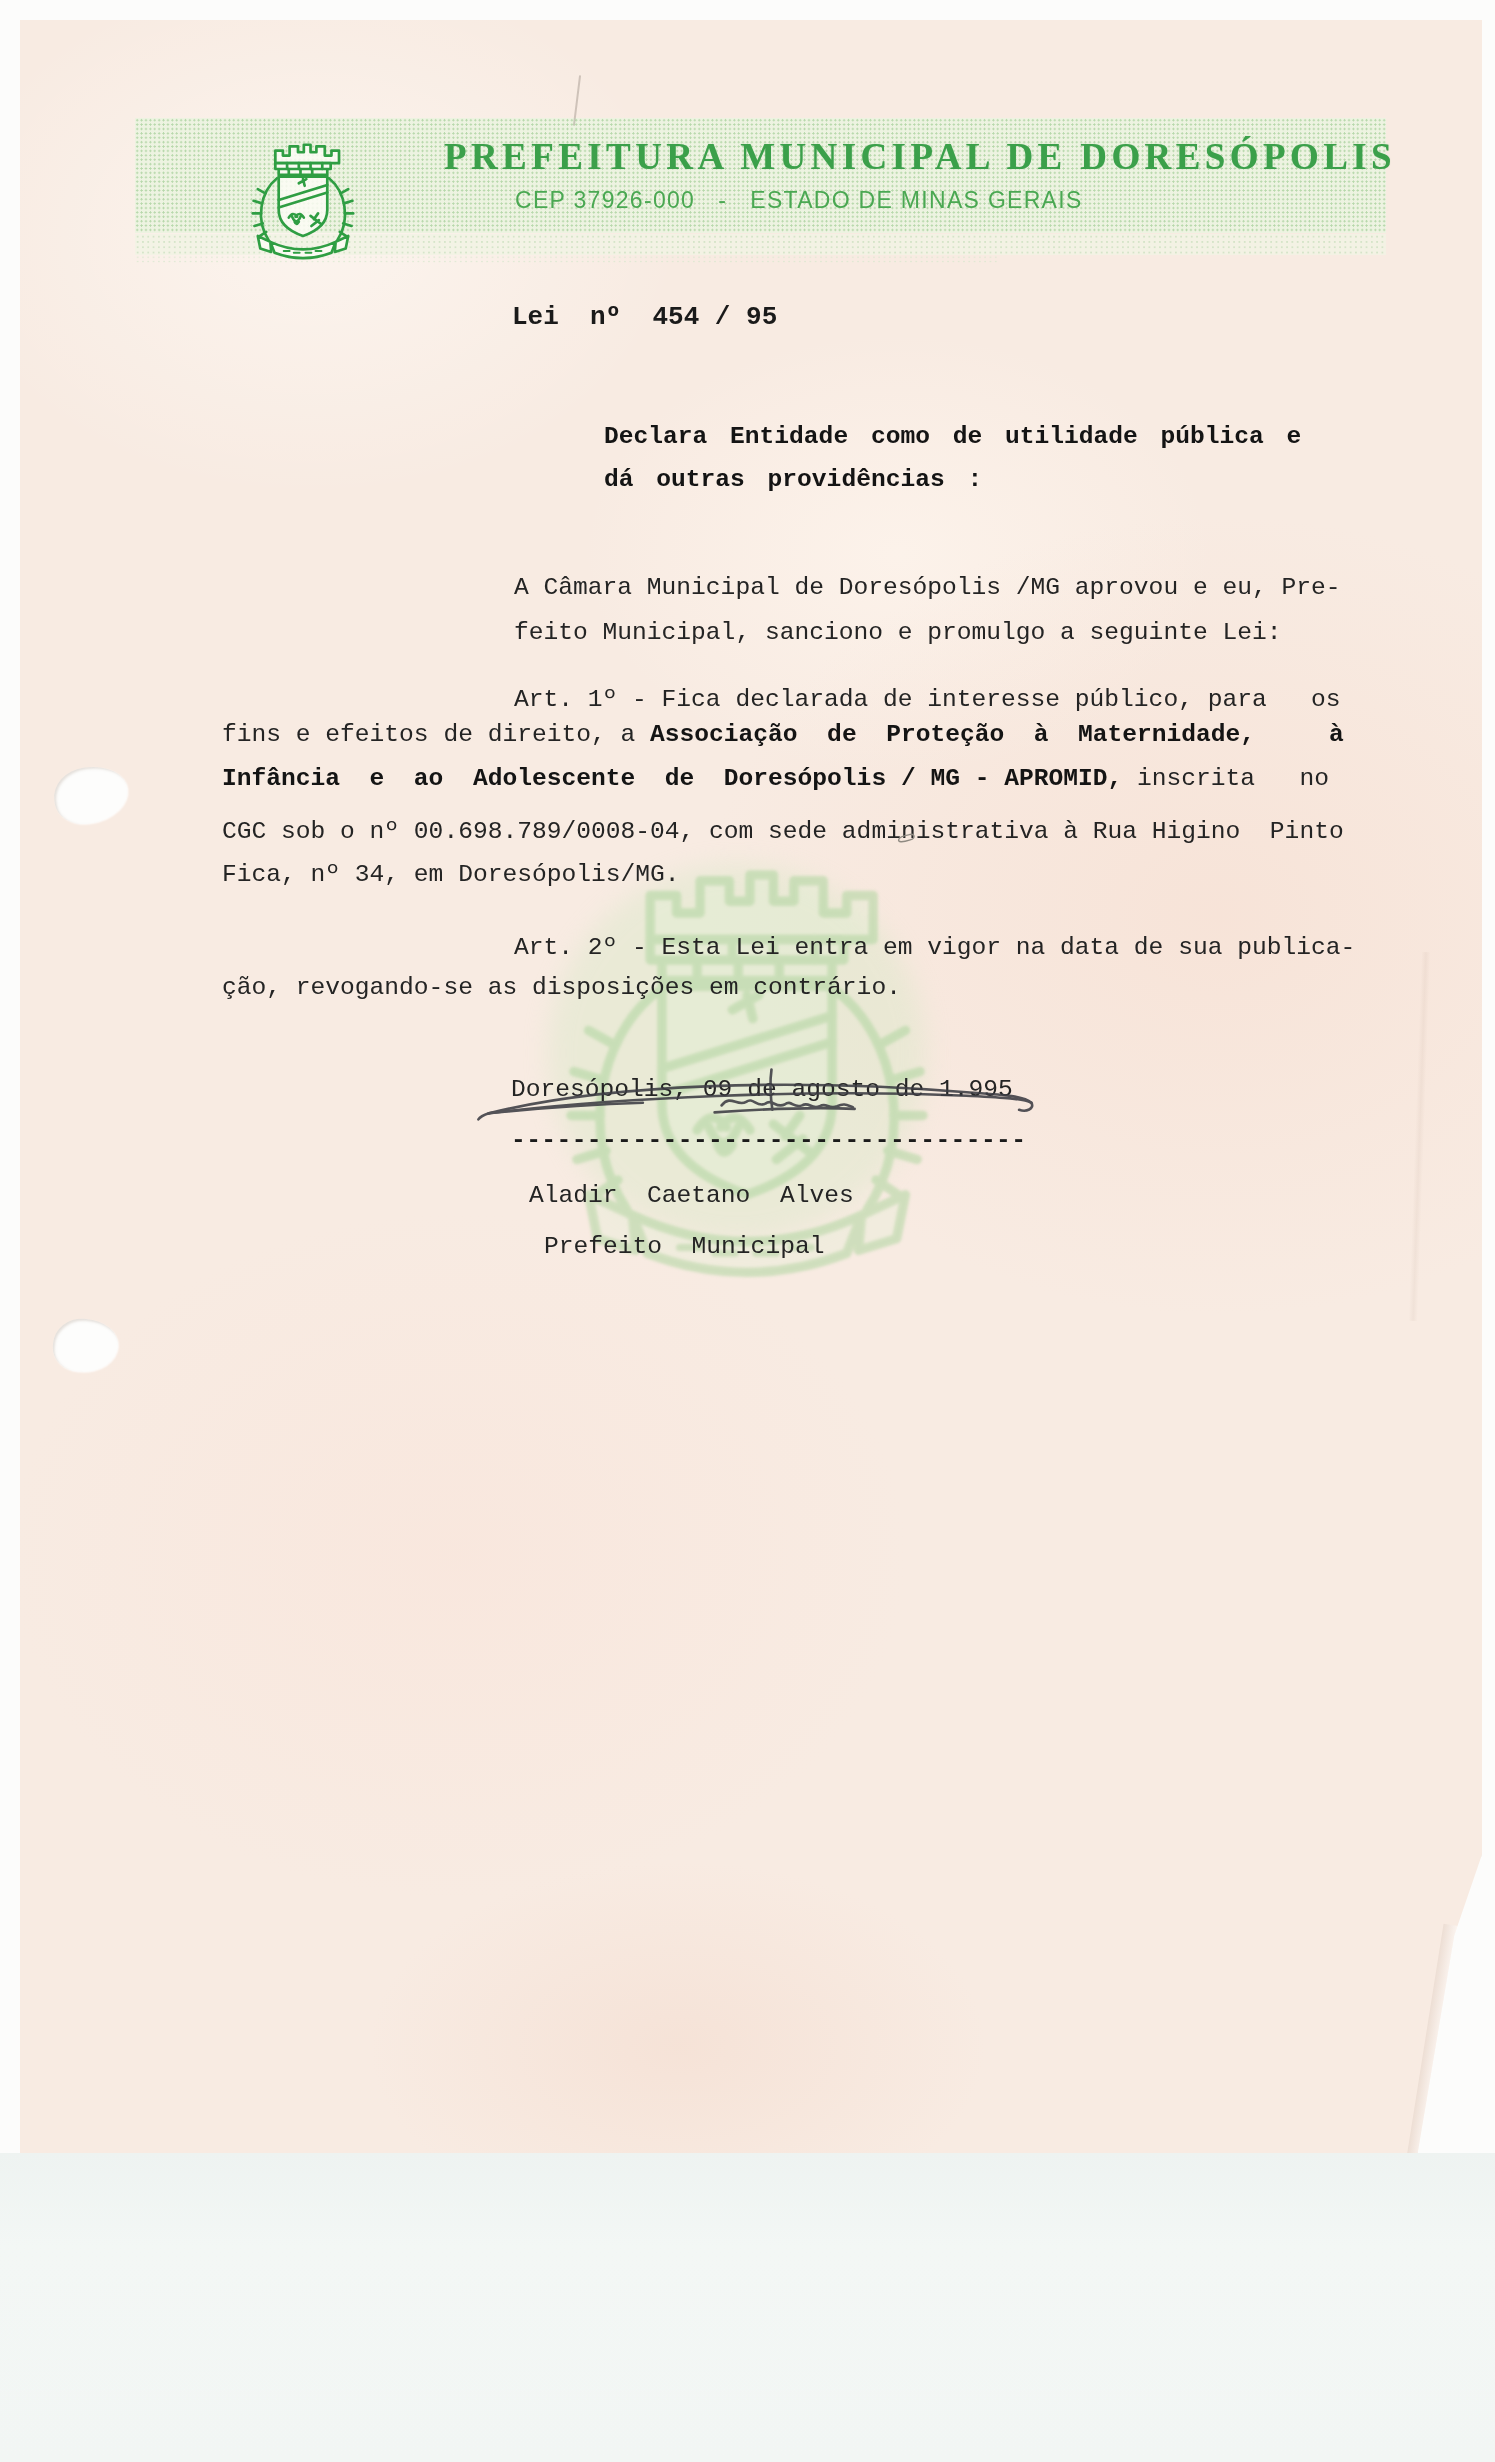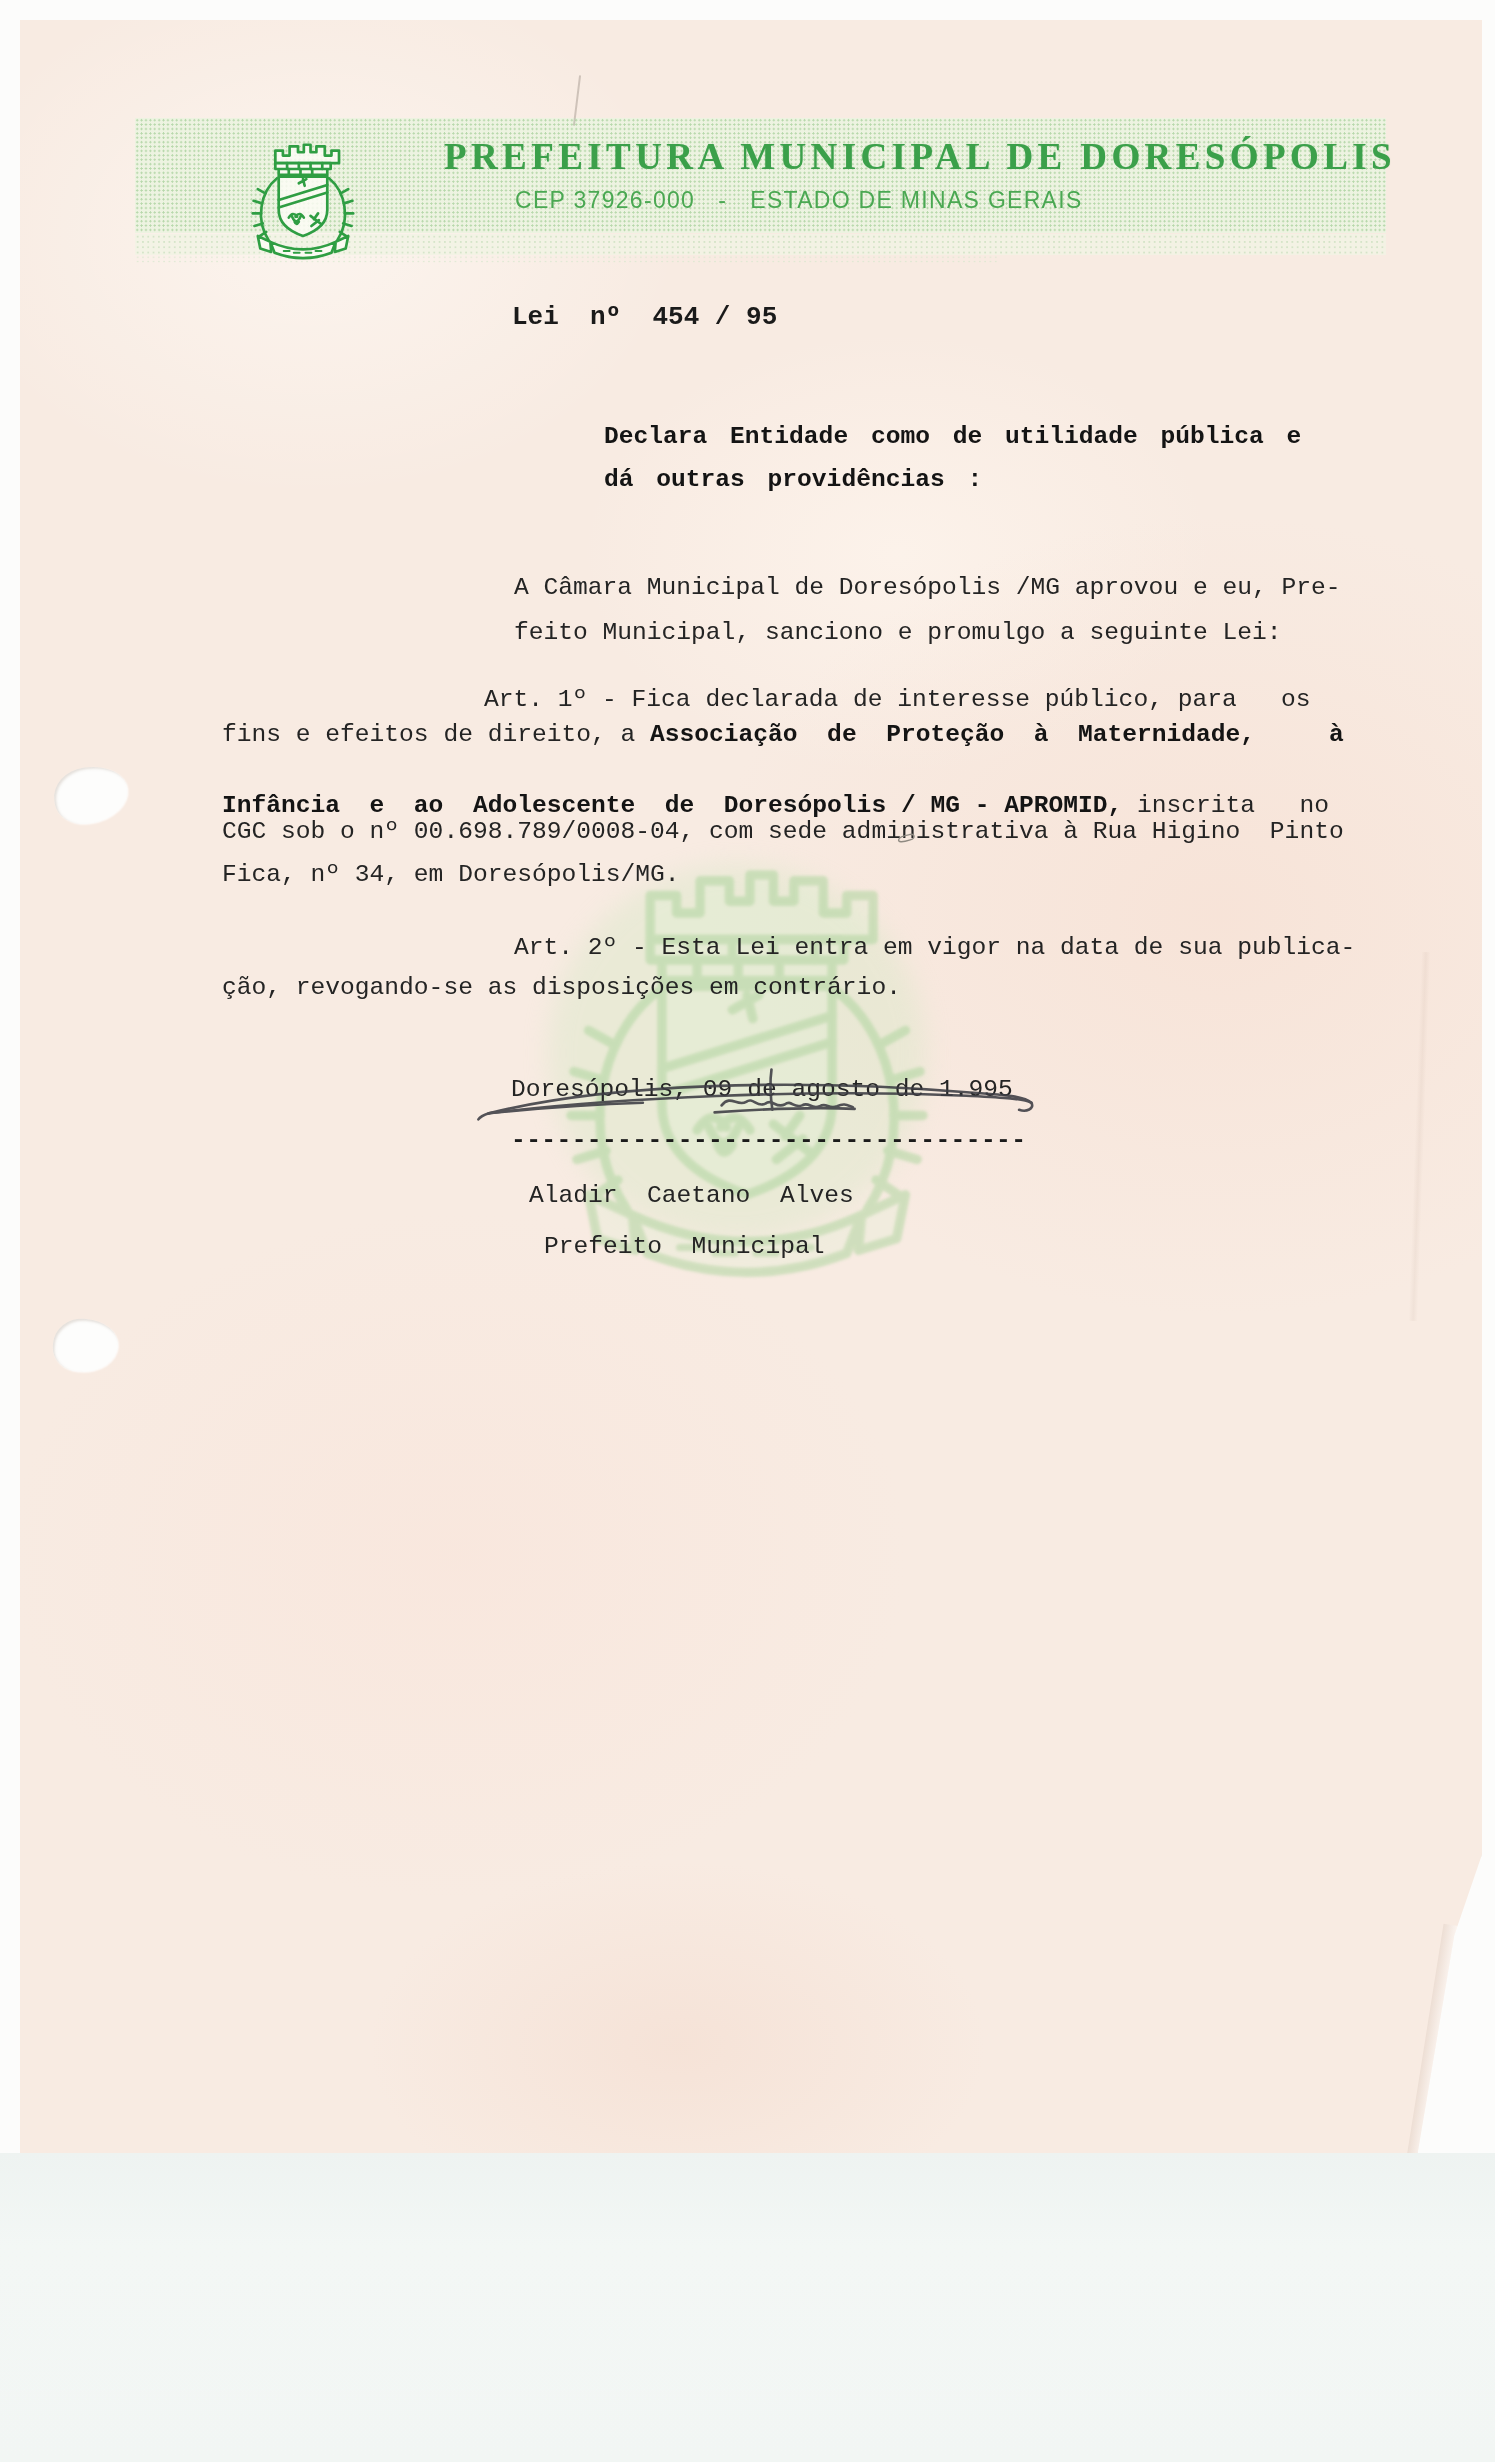--- a/index.html
+++ b/index.html
@@ -114,23 +114,23 @@
     </svg>
 
     <div class="line lei" style="left:492px;top:263px;">Lei  nº  454 / 95</div>
 
     <div class="line b just" style="left:584px;top:383px;">Declara Entidade como de utilidade pública e</div>
     <div class="line b just" style="left:584px;top:426px;">dá outras providências :</div>
 
     <div class="line" style="left:494px;top:579px;">feito Municipal, sanciono e promulgo a seguinte Lei:</div>
     <div class="line" style="left:494px;top:534px;">A Câmara Municipal de Doresópolis /MG aprovou e eu, Pre-</div>
 
-    <div class="line" style="left:464px;top:646px;text-align:center;">Art. 1º - Fica declarada de interesse público, para   os</div>
+    <div class="line" style="left:494px;top:646px;text-align:center;">Art. 1º - Fica declarada de interesse público, para   os</div>
     <div class="line" style="left:202px;top:681px;"><span>fins e efeitos de direito, a </span><span class="b">Associação  de  Proteção  à  Maternidade,</span><span>     </span><span class="b">à</span></div>
-    <div class="line" style="left:202px;top:752px;"><span class="b">Infância  e  ao  Adolescente  de  Doresópolis / MG - APROMID,</span><span> inscrita   no</span></div>
+    <div class="line" style="left:202px;top:725px;"><span class="b">Infância  e  ao  Adolescente  de  Doresópolis / MG - APROMID,</span><span> inscrita   no</span></div>
     <div class="line" style="left:202px;top:778px;">CGC sob o nº 00.698.789/0008-04, com sede administrativa à Rua Higino  Pinto</div>
     <div class="line" style="left:202px;top:821px;">Fica, nº 34, em Doresópolis/MG.</div>
 
     <div class="line" style="left:494px;top:894px;">Art. 2º - Esta Lei entra em vigor na data de sua publica-</div>
     <div class="line" style="left:202px;top:934px;">ção, revogando-se as disposições em contrário.</div>
 
     <div class="line" style="left:491px;top:1036px;">Doresópolis, 09 de agosto de 1.995</div>
 
     <svg class="sig" viewBox="0 0 650 80">
       <g fill="none" stroke="#3d3d44" stroke-width="3" stroke-linecap="round" opacity=".88">

